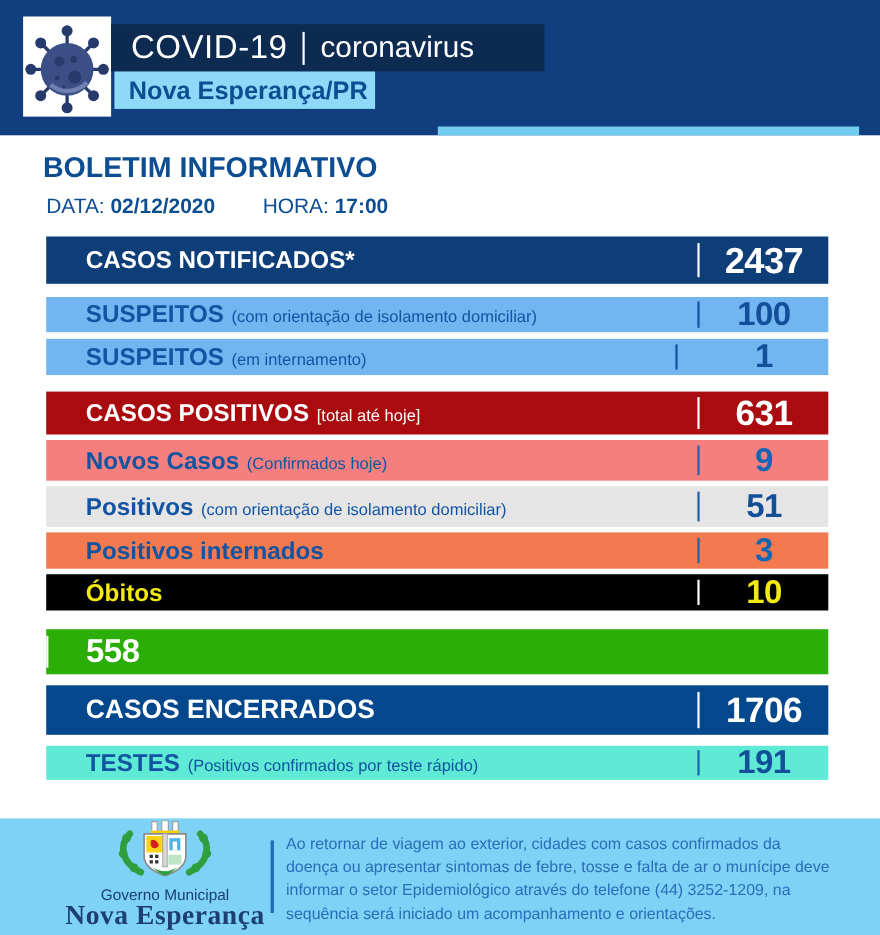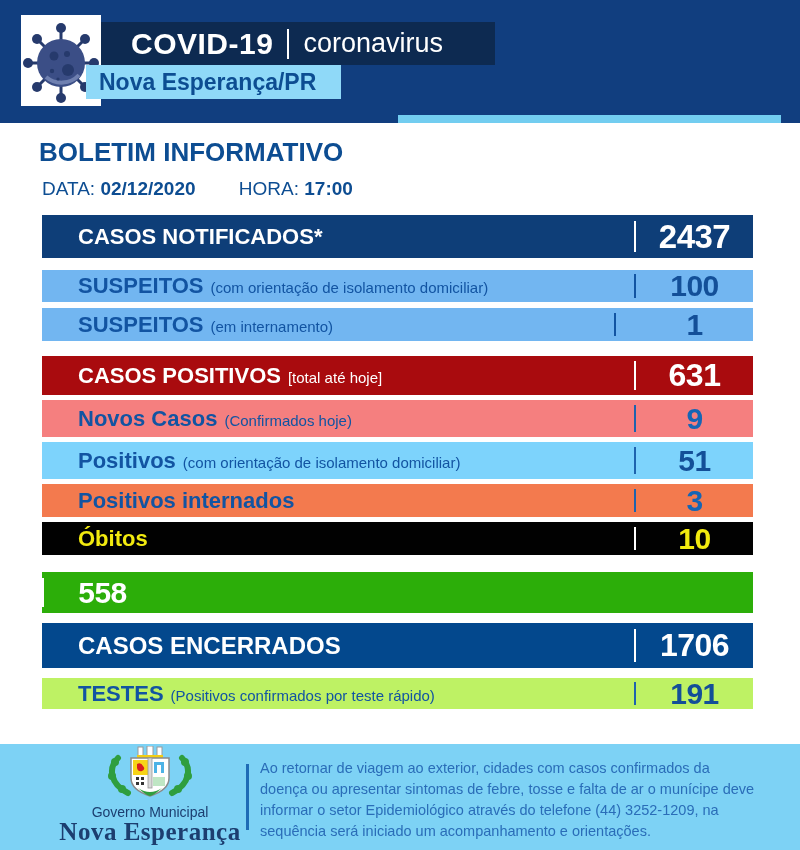--- a/index.html
+++ b/index.html
@@ -4,24 +4,24 @@
 <style>
   html,body{margin:0;padding:0;}
   .page{position:relative;width:800px;height:850px;background:#ffffff;overflow:hidden;
         font-family:"Liberation Sans",sans-serif;}
 
   
   .top-band{position:absolute;left:0;top:0;width:800px;height:123px;background:#113e7f;}
   .virus-box{position:absolute;left:21px;top:15px;width:80px;height:91px;background:#ffffff;}
   .covid-bar{position:absolute;left:101px;top:22px;width:394px;height:43px;background:#0d2a51;
              display:flex;align-items:center;padding-left:18px;box-sizing:border-box;color:#fff;}
-  .covid-title{font-size:30px;font-weight:700;letter-spacing:.5px;margin-left:12px;}
+  .covid-title{font-size:30px;font-weight:400;letter-spacing:.5px;}
   .covid-sep{display:inline-block;width:2px;height:30px;background:#fff;margin:0 14px;}
   .covid-sub{font-size:27px;font-weight:400;}
-  .city-bar{position:absolute;left:86px;top:65px;width:255px;height:34px;background:#8fd9f8;
+  .city-bar{position:absolute;left:104px;top:65px;width:237px;height:34px;background:#8fd9f8;
             display:flex;align-items:center;padding-left:13px;box-sizing:border-box;}
   .city-text{font-size:23px;font-weight:700;color:#0d4d92;}
   .resumo-box{position:absolute;left:500px;top:82px;width:281px;height:34px;background:#ffffff;
               display:flex;align-items:center;justify-content:center;}
   .resumo-text{font-size:27px;font-weight:700;color:#0d4d92;letter-spacing:.3px;}
   .resumo-underline{position:absolute;left:398px;top:115px;width:383px;height:8px;background:#72cdf0;}
 
   
   .bulletin-title{position:absolute;left:39px;top:137px;font-size:26px;font-weight:700;color:#0d4d92;}
   .date-line{position:absolute;left:42px;top:178px;font-size:19px;color:#0d4d92;}
@@ -40,31 +40,31 @@
   .r1 {top:215px;height:43px;background:#0e3e78;color:#ffffff;}
   .r1 .divl{background:#ffffff;} .r1 .val{font-size:33px;}
   .r2 {top:270px;height:32px;background:#72b6f1;color:#1254a2;}
   .r2 .divl{background:#1254a2;} .r2 .val{color:#134f98;}
   .r3 {top:308px;height:33px;background:#72b6f1;color:#1254a2;gap:20px;}
   .r3 .divl{background:#1254a2;} .r3 .val{color:#134f98;}
   .r4 {top:356px;height:39px;background:#a90b0e;color:#ffffff;}
   .r4 .divl{background:#ffffff;} .r4 .val{font-size:32px;}
   .r5 {top:400px;height:37px;background:#f57f7f;color:#1254a2;}
   .r5 .divl{background:#1e63ae;} .r5 .val{color:#1565b5;}
-  .r6 {top:442px;height:37px;background:#7dd3fc;color:#1254a2;justify-content:flex-end;}
+  .r6 {top:442px;height:37px;background:#e5e5e5;color:#1254a2;justify-content:flex-end;}
   .r6 .divl{background:#1e63ae;} .r6 .val{color:#134f98;}
   .r7 {top:484px;height:33px;background:#f37a4e;color:#1254a2;}
   .r7 .divl{background:#1e63ae;} .r7 .val{color:#1565b5;}
   .r8 {top:522px;height:33px;background:#010101;color:#f2ea0f;}
   .r8 .divl{background:#ffffff;} .r8 .val{color:#f2ea0f;}
   .r9 {top:572px;height:41px;background:#2cae09;color:#ffffff;}
   .r9 .divl{background:#ffffff;} .r9 .main{font-size:23px;}
   .r10{top:623px;height:45px;background:#03488d;color:#ffffff;}
   .r10 .divl{background:#ffffff;} .r10 .main{font-size:24px;} .r10 .val{font-size:32px;}
-  .r11{top:678px;height:31px;background:#bef264;color:#1254a2;}
+  .r11{top:678px;height:31px;background:#5eead4;color:#1254a2;}
   .r11 .divl{background:#1e63ae;} .r11 .val{color:#134f98;}
 
   
   .footer{position:absolute;left:0;top:744px;width:800px;height:106px;background:#7dd2f5;}
   .footer-logo{position:absolute;left:55px;top:2px;width:190px;display:flex;flex-direction:column;
                align-items:center;}
   .gov-line1{font-size:14px;color:#1c3e70;margin-top:2px;}
   .gov-line2{font-size:25px;font-weight:700;color:#1c3e70;font-family:"Liberation Serif",serif;
              margin-top:-2px;letter-spacing:.5px;}
   .footer-divider{position:absolute;left:246px;top:20px;width:3px;height:66px;background:#1e6bb6;}

